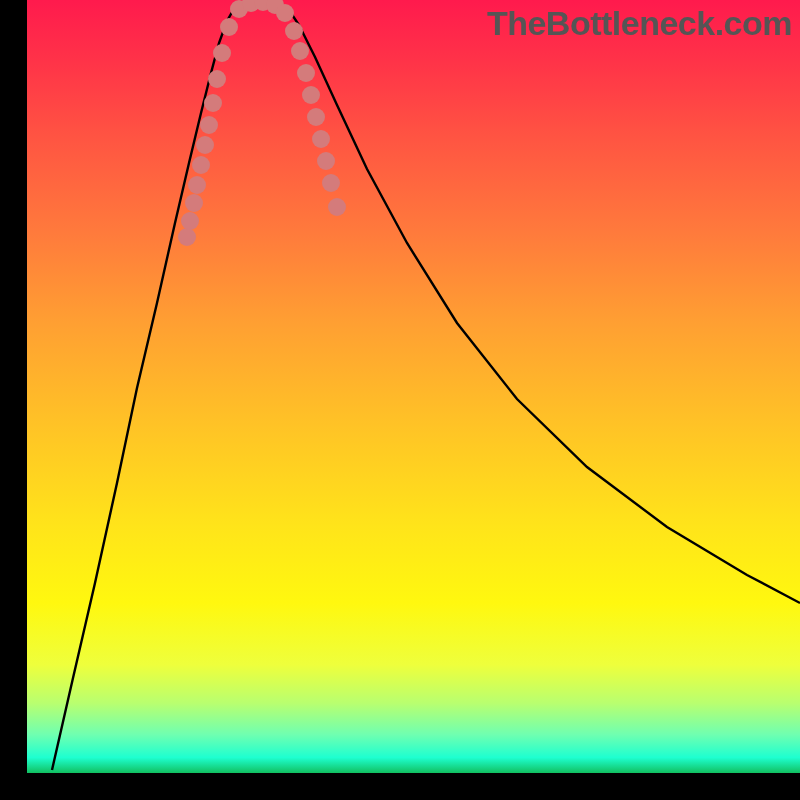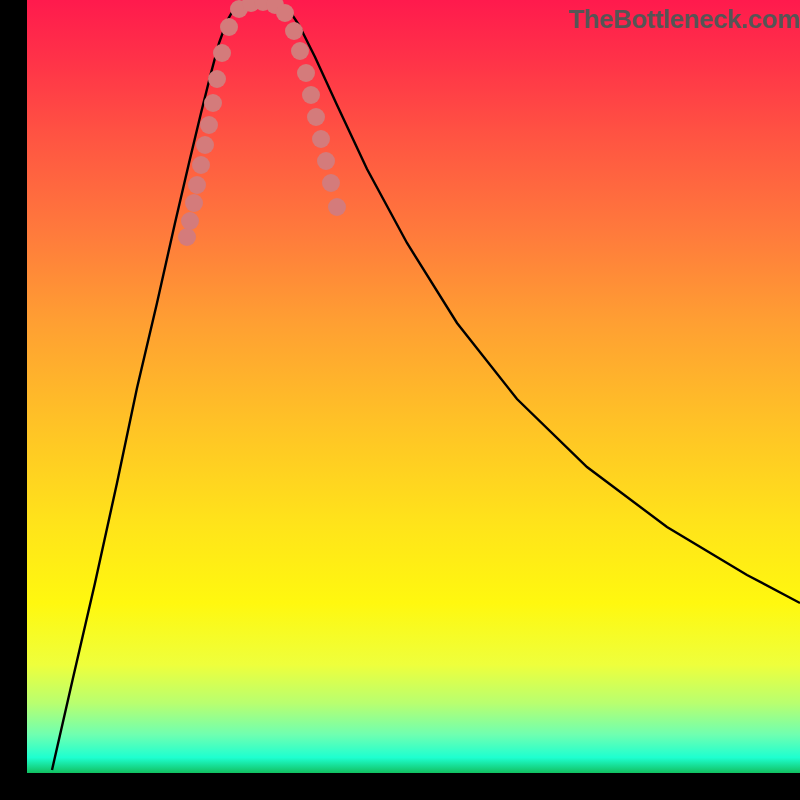--- a/index.html
+++ b/index.html
@@ -28,23 +28,23 @@
       #eeff3c 86%,
       #b8ff70 91%,
       #70ffb0 95%,
       #1effd0 98%,
       #11c060 100%
     );
   }
   .watermark {
     position: absolute;
     top: 4px;
-    right: 0;
+    right: 8px;
     font-family: Arial, Helvetica, sans-serif;
-    font-size: 26px;
+    font-size: 34px;
     font-weight: 600;
     color: #555;
     letter-spacing: -0.5px;
     margin-left: 9px;
   }
   svg.curve {
     position: absolute;
     left: 0; top: 0;
     width: 773px;
     height: 773px;

